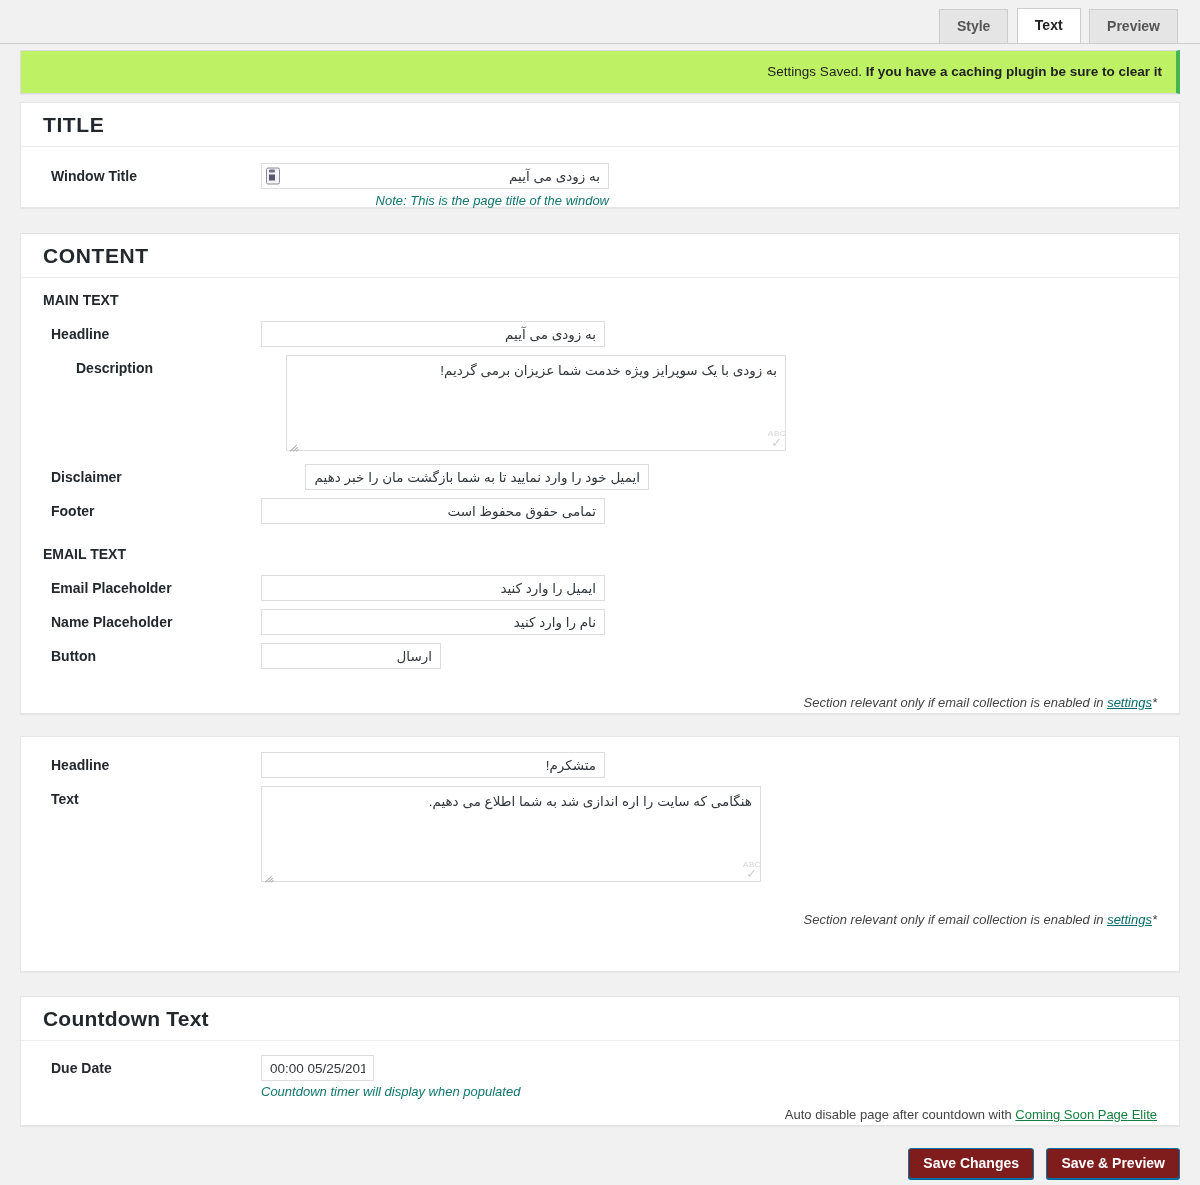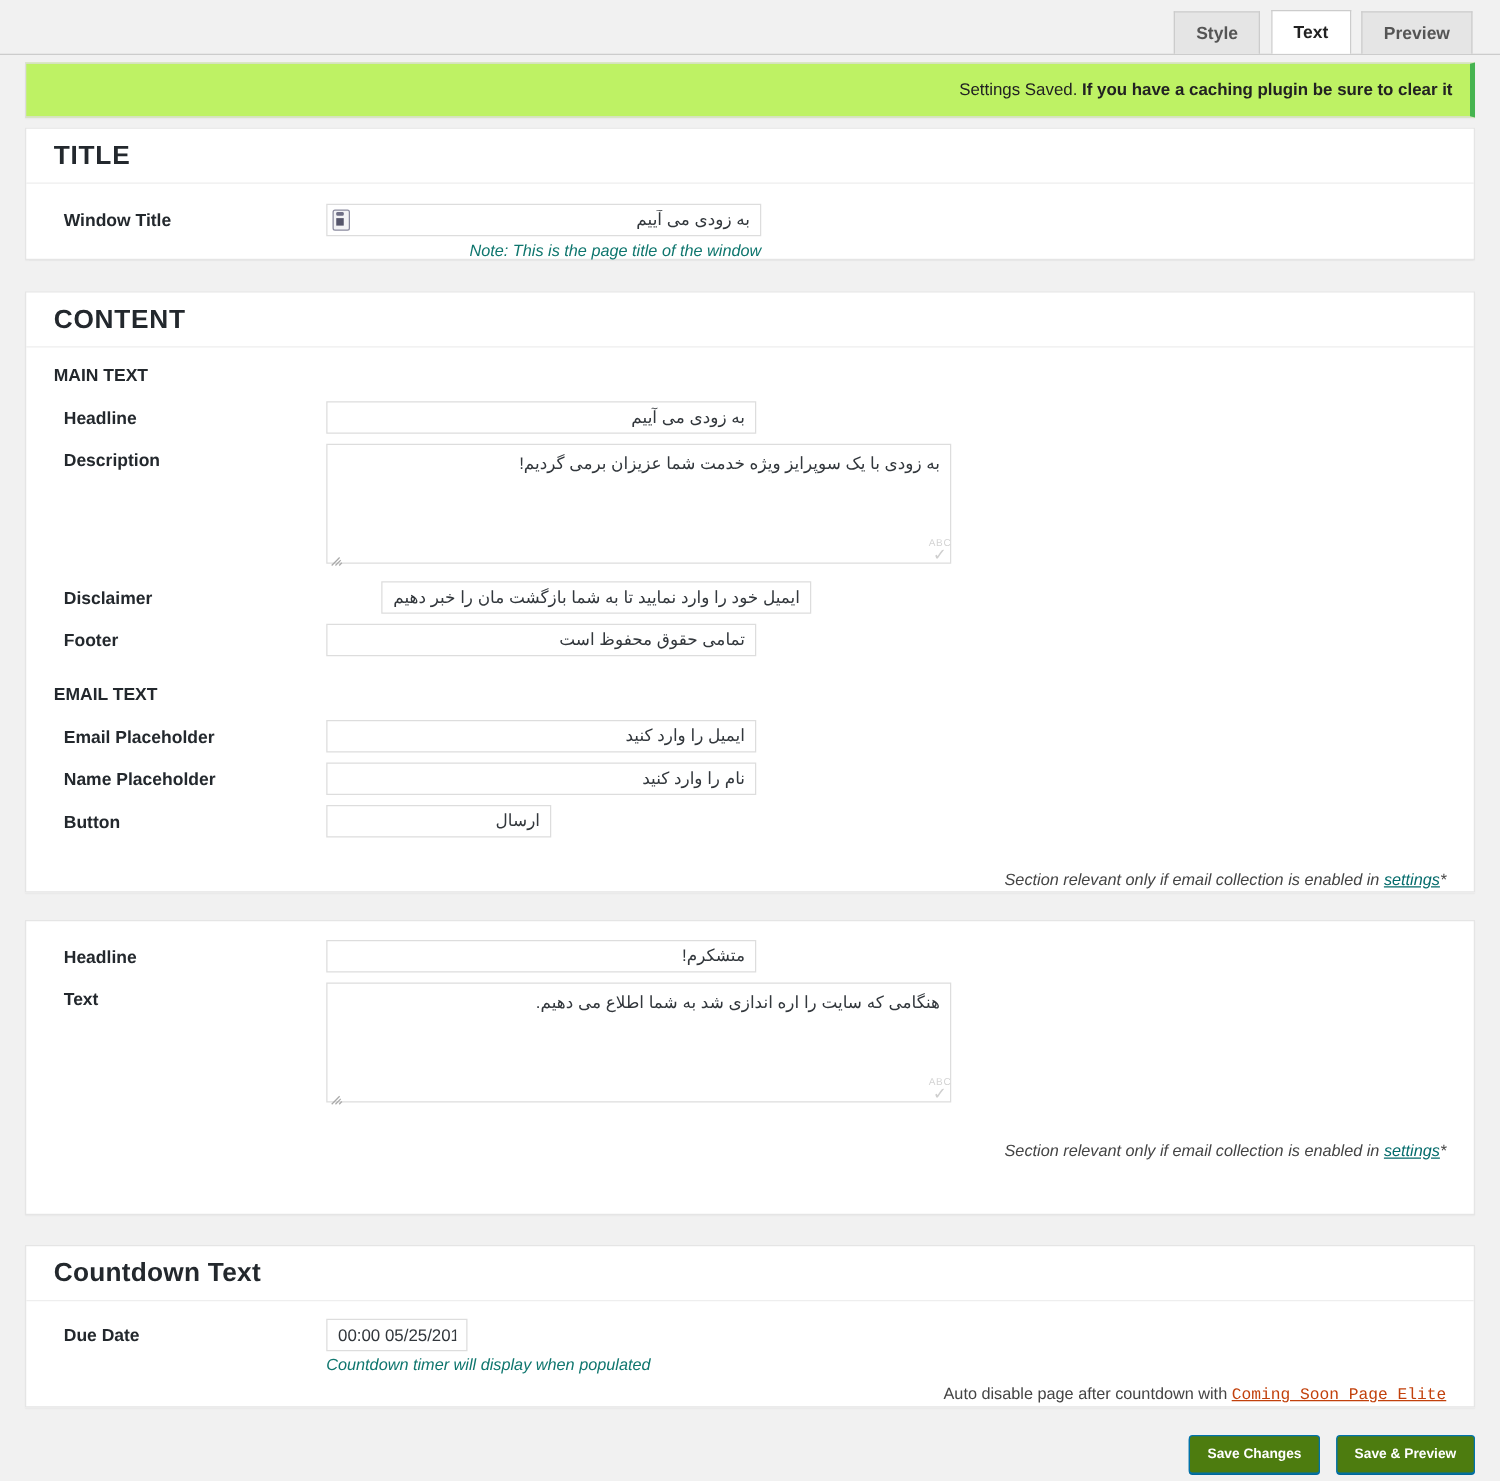--- a/index.html
+++ b/index.html
@@ -258,44 +258,43 @@
     text-align: right;
     direction: ltr;
     padding: 0 22px;
   }
   a.link-settings {
     color: #046b6b;
     font-style: italic;
     margin-top: 44px;
   }
   a.link-elite {
-    color: #c2410c;
+    color: #15803d;
     text-decoration: underline;
-    font-family: Liberation Mono, monospace;
   }
 
   
   .actions {
     position: absolute;
     top: 1148px;
     left: 0;
     width: 1200px;
     text-align: right;
     padding-right: 20px;
     box-sizing: border-box;
     direction: ltr;
   }
   .btn {
     display: inline-block;
     margin-left: 8px;
     padding: 6px 14px 7px;
-    font-size: 11px;
+    font-size: 14px;
     font-weight: 600;
     color: #fff;
-    background: #4d7c0f;
+    background: #7f1d1d;
     border: 1px solid #0073aa;
     border-radius: 3px;
     cursor: pointer;
     line-height: 16px;
     box-shadow: 0 1px 0 #006799;
   }
 </style>
 </head>
 <body>
 
@@ -338,21 +337,21 @@
 
       <div class="subhead" style="margin-top:14px;">MAIN TEXT</div>
 
       <div class="row" style="margin-top:13px;">
         <div class="label">Headline</div>
         <div class="field">
           <input class="txt w-normal" type="text" value="به زودی می آییم" style="">
         </div>
       </div>
 
-      <div class="row" style="margin-top:8px;">
+      <div class="row" style="margin-top:8px;margin-left:25px;">
         <div class="label">Description</div>
         <div class="field">
           <span class="area-wrap">
             <textarea class="txt w-area" rows="5" style="height: 96px;">به زودی با یک سوپرایز ویژه خدمت شما عزیزان برمی گردیم!</textarea>
             <span class="abc-mark">
               <span>ABC</span>
               <span class="tick">✓</span>
             </span>
             <span class="grip">
                 <i></i>

